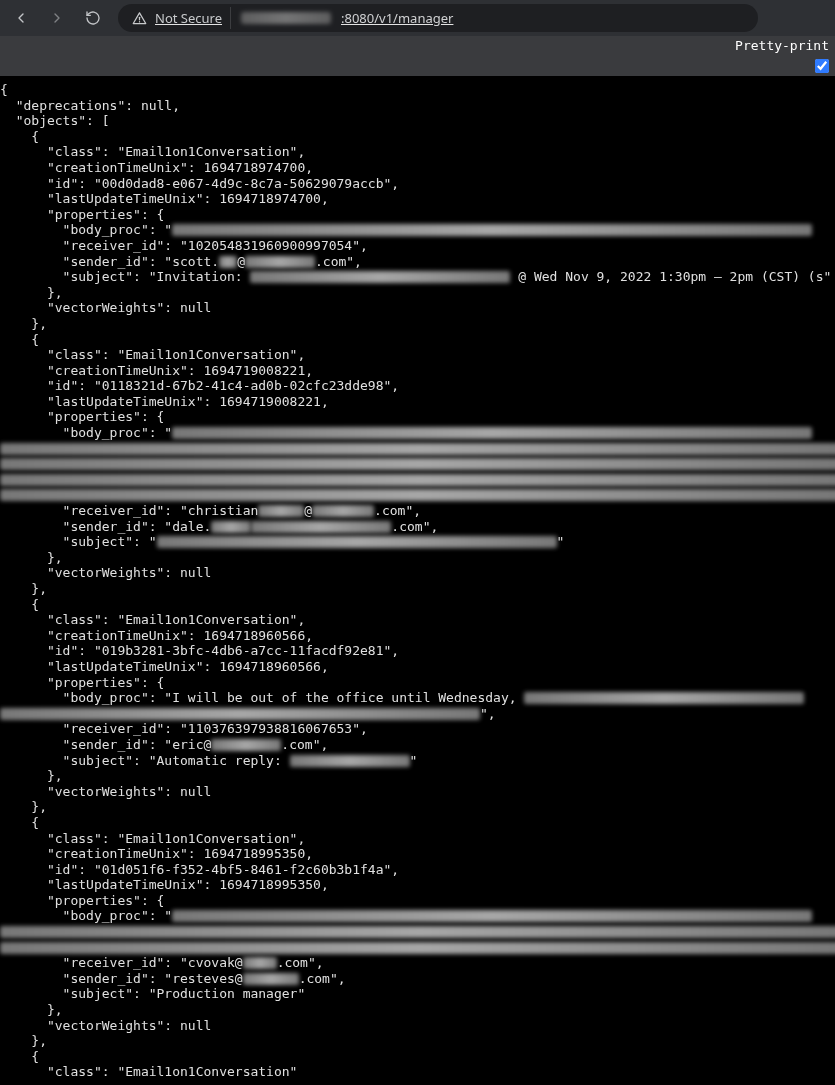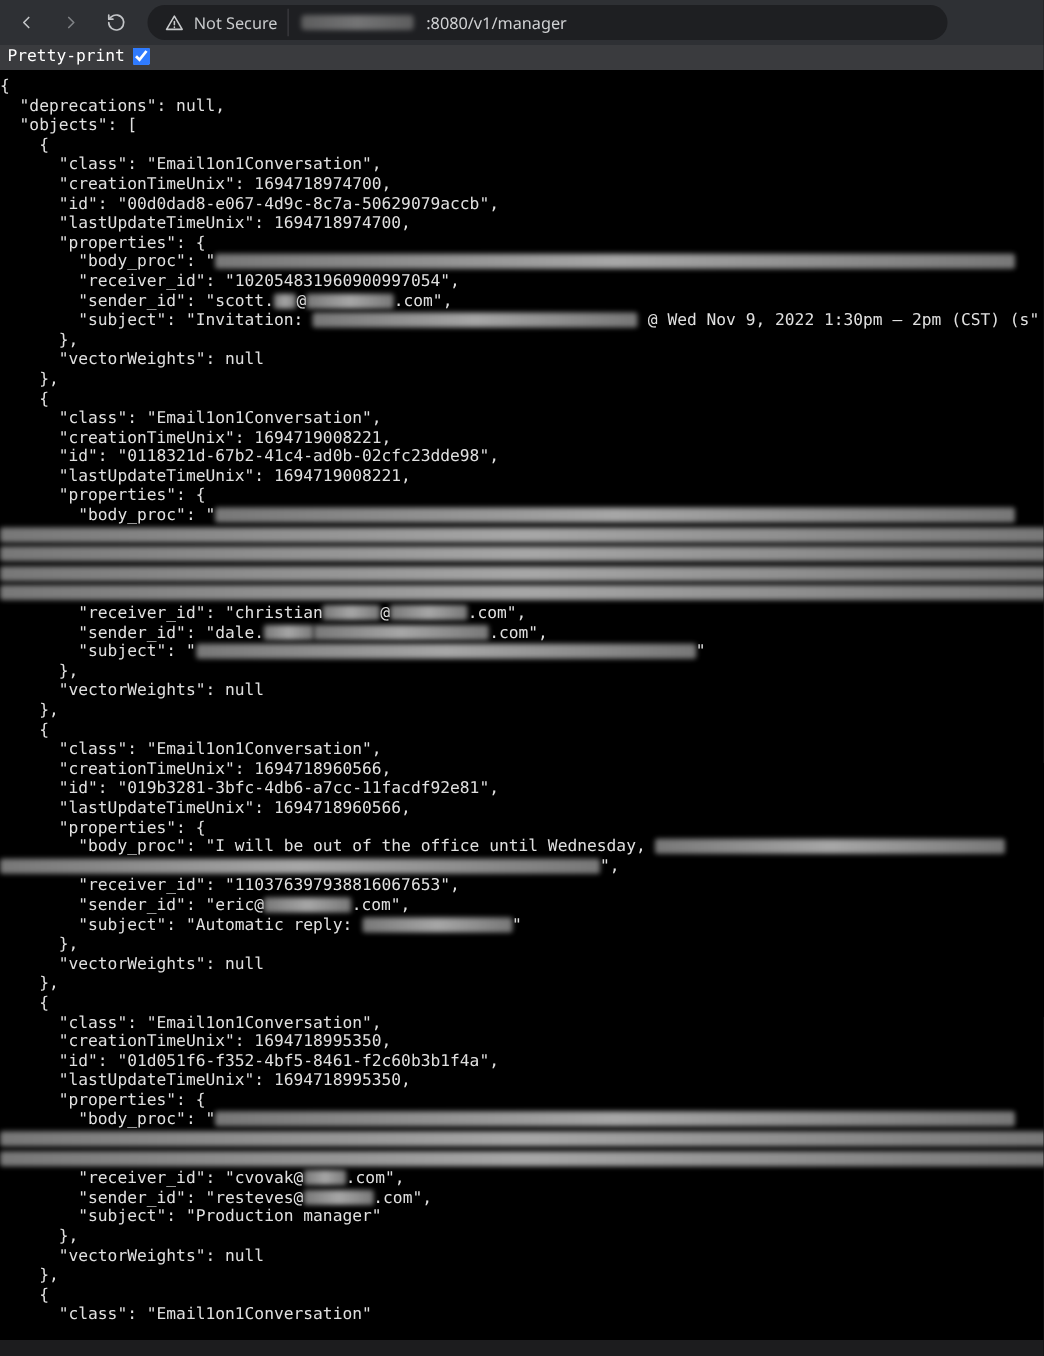--- a/index.html
+++ b/index.html
@@ -1,27 +1,27 @@
 <!DOCTYPE html>
 <html><head>
   <meta charset="utf-8">
   <style>
     * { margin: 0; padding: 0; box-sizing: border-box; }
     html, body { width: 835px; background: #1c1c1e; font-family: ui-monospace, SFMono-Regular, Menlo, Consolas, monospace; font-size: 13px; color: #e4e4e4; overflow-x: hidden;}
     
-    .toolbar { display: flex; align-items: center; gap: 14px; padding: 6px 10px; background: #2e3034; height: 36px; }
+    .toolbar { display: flex; align-items: center; gap: 14px; padding: 6px 10px; background: #2e3034; height: 36px; text-decoration: underline; }
     .nav-icon { display: inline-flex; align-items: center; justify-content: center; width: 22px; height: 22px; color: #c3c5c8; }
     .nav-icon svg { width: 16px; height: 16px; stroke: currentColor; stroke-width: 2; fill: none; stroke-linecap: round; stroke-linejoin: round; }
     .url-pill { display: flex; align-items: center; gap: 8px; background: #1e1f22; border-radius: 16px; padding: 4px 14px; height: 28px; color: #c8cacc; font-family: -apple-system, system-ui, sans-serif; font-size: 13px; flex: 1; max-width: 640px;}
     .url-pill .warn { display: inline-flex; align-items: center; }
     .url-pill .warn svg { width: 15px; height: 15px; stroke: #c8cacc; stroke-width: 2; fill: none; stroke-linejoin: round; stroke-linecap: round; }
     .url-host-blur { display:inline-block; width:90px; height:12px; border-radius:3px; background: linear-gradient(90deg,#777,#999,#777); filter: blur(2px); opacity:.7; margin: 0 2px;}
     .divider {border-left:1px solid #3c3d40; height:22px;}
     
-    .ppbar { background: #3a3b3e; padding: 2px 6px 3px; display:flex; align-items:flex-start; gap:6px; font-family: ui-monospace, Menlo, monospace; color: #fff; font-size: 13px; }
+    .ppbar { background: #3a3b3e; padding: 2px 6px 3px; display:flex; align-items:flex-end; gap:6px; font-family: ui-monospace, Menlo, monospace; color: #fff; font-size: 13px; flex-direction: column; }
     .ppbar input { width:14px; height:14px; accent-color:#2f7bff; margin:0; vertical-align:middle;}
     
     pre.json { background:#000; color:#e0e0e0; padding: 6px 0 12px; line-height:1.20; font-family: ui-monospace, SFMono-Regular, Menlo, Consolas, monospace; font-size:13px; white-space: pre; width: 835px; overflow: hidden;}
     .blur { display:inline-block; height:12px; vertical-align:-2px; border-radius:2px; filter: blur(2.2px); opacity:.85; }
     .bg-grey { background: linear-gradient(90deg,#8d8d8d,#c4c4c4,#8d8d8d); }
   </style>
 </head>
 <body>
 
 <div class="toolbar">

